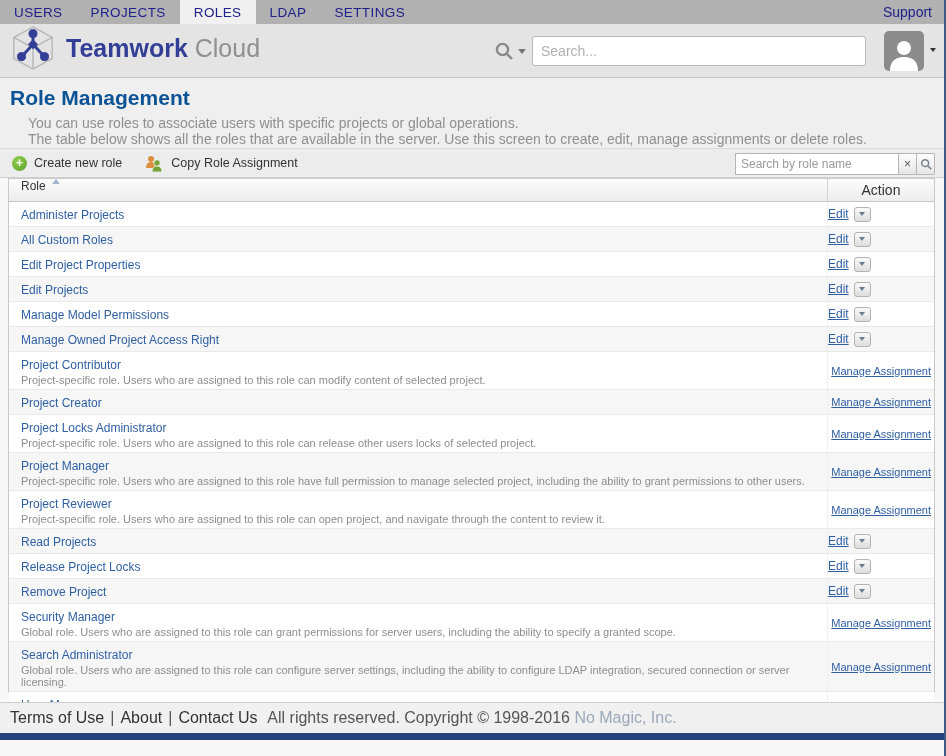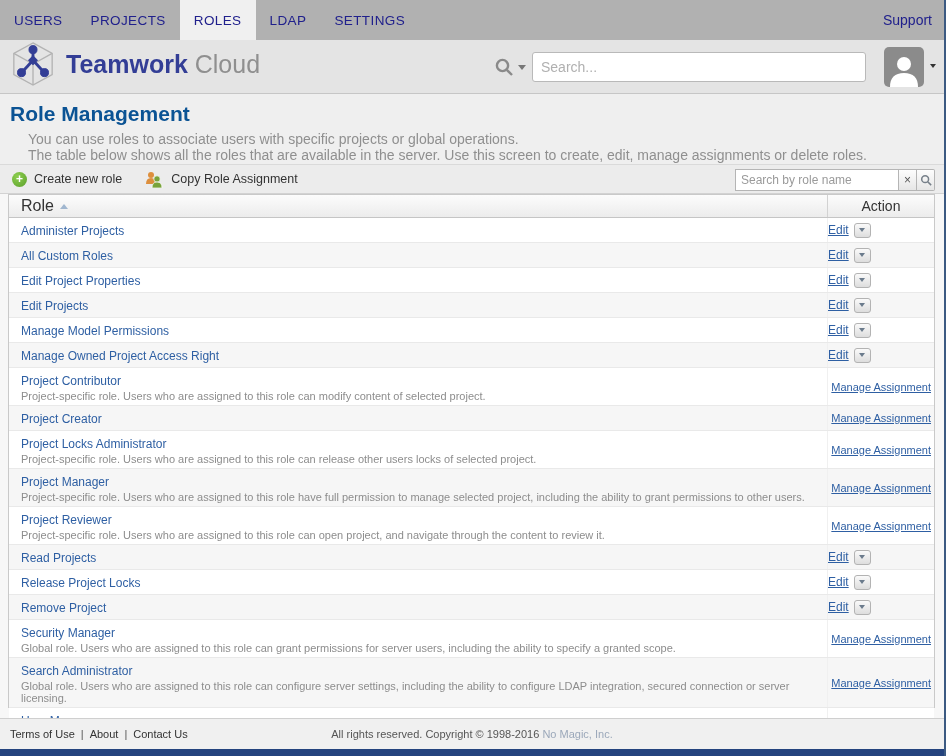--- a/index.html
+++ b/index.html
@@ -5,21 +5,21 @@
   * { margin:0; padding:0; box-sizing:border-box; }
   html,body { width:946px; height:756px; }
   body {
     font-family:"Liberation Sans","DejaVu Sans",sans-serif;
     background:#f7f7f7; overflow:hidden; position:relative;
     width:946px; height:756px;
     border-right:2px solid #3c5a82;
   }
 
   
-  .topnav { height:40px; background:#b1b1b1; display:flex; align-items:stretch; }
+  .topnav { height:24px; background:#b1b1b1; display:flex; align-items:stretch; }
   .topnav .tab {
     padding:0 14px; display:flex; align-items:center;
     font-size:13.5px; color:#20208c; cursor:pointer; letter-spacing:.4px;
   }
   .topnav .tab.active { background:#f0f0f0; }
   .topnav .spacer { flex:1; }
   .topnav .support { padding:0 12px; display:flex; align-items:center;
     font-size:14px; color:#20208c; cursor:pointer; }
 
   
@@ -64,22 +64,22 @@
   .mini-btn { width:18px; border:1px solid #b5b5b5; border-left:none;
     background:linear-gradient(#fdfdfd,#e6e6e6); display:flex; align-items:center;
     justify-content:center; cursor:pointer; font-size:12px; color:#555; }
   .mini-btn:last-child { border-radius:0 2px 2px 0; }
 
   
   .table-wrap { margin:0 9px 0 8px; height:514px; background:#fff;
     border:1px solid #c9c9c9; display:flex; flex-direction:column; }
   .thead { height:23px; background:linear-gradient(#fcfcfc,#ececec);
     border-bottom:1px solid #c5c5c5; display:flex; flex:none; }
-  .th-role { flex:1; display:flex; align-items:center; padding-left:12px;
-    font-size:16px; color:#333; cursor:pointer; }
+  .th-role { flex:1; display:flex; align-items:flex-start; padding-left:12px;
+    font-size:12px; color:#333; cursor:pointer; }
   .sort-asc { width:0; height:0; border-left:4px solid transparent; border-right:4px solid transparent;
     border-bottom:5px solid #a0b6cf; margin-left:6px; }
   .th-action { width:107px; border-left:1px solid #d2d2d2; display:flex;
     align-items:center; justify-content:center; font-size:14px; color:#333; }
   .trow { display:flex; border-bottom:1px solid #e9e9e9; background:#fff; }
   .trow.alt { background:#f6f6f6; }
   .cell-role { flex:1; padding:3px 0 3px 12px; }
   .role-link { font-size:12px; line-height:14px; color:#2e5fa3; text-decoration:none; cursor:pointer; }
   .role-desc { font-size:11px; line-height:12px; color:#8d8d8d; margin-top:1px; }
   .cell-action { width:107px; border-left:1px solid #f0f0f0; display:flex;
@@ -91,21 +91,21 @@
     background:linear-gradient(#fafafa,#ddd); display:flex; align-items:center;
     justify-content:center; cursor:pointer; }
   .dd-caret { width:0; height:0; border-left:3.5px solid transparent; border-right:3.5px solid transparent;
     border-top:4.5px solid #6b7b8c; }
   .manage-link { font-size:11px; color:#2e5fa3; text-decoration:underline; cursor:pointer; white-space:nowrap; }
   .tfiller { flex:1; background:#fff; }
 
   
   .below-gap { height:10px; }
   .page-footer { height:31px; border-top:1px solid #cfcfcf; background:#f0f0f0;
-    display:flex; align-items:center; position:relative; font-size:11px; }
+    display:flex; align-items:center; position:relative; font-size:16px; }
   .foot-links { position:absolute; left:10px; color:#333; }
   .foot-links a { color:#333; text-decoration:none; cursor:pointer; }
   .foot-sep { margin:0 6px; color:#555; }
   .foot-copy { width:100%; text-align:center; color:#555; }
   .foot-company { color:#9ba8ba; }
   .bottom-bar { height:7px; background:#24437e; }
 
   svg { display:block; }
 </style>
 </head>

